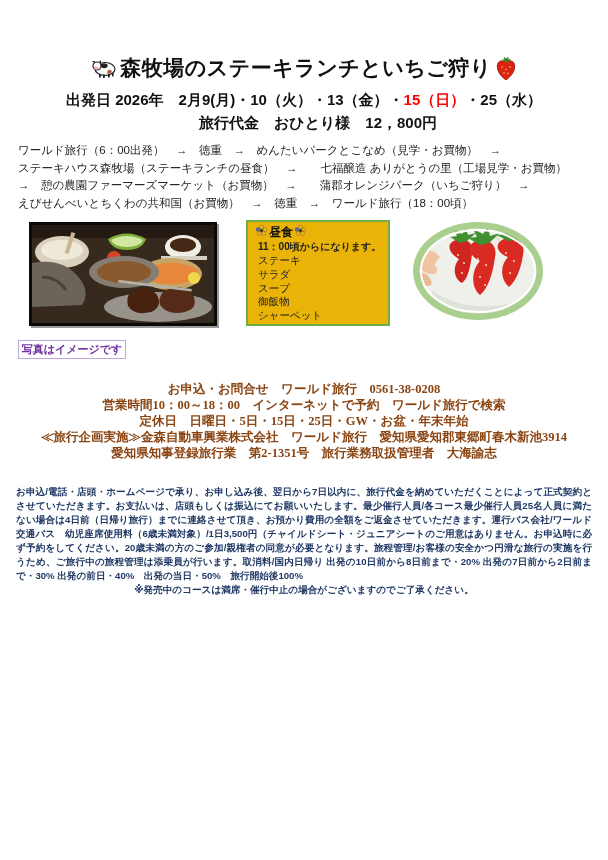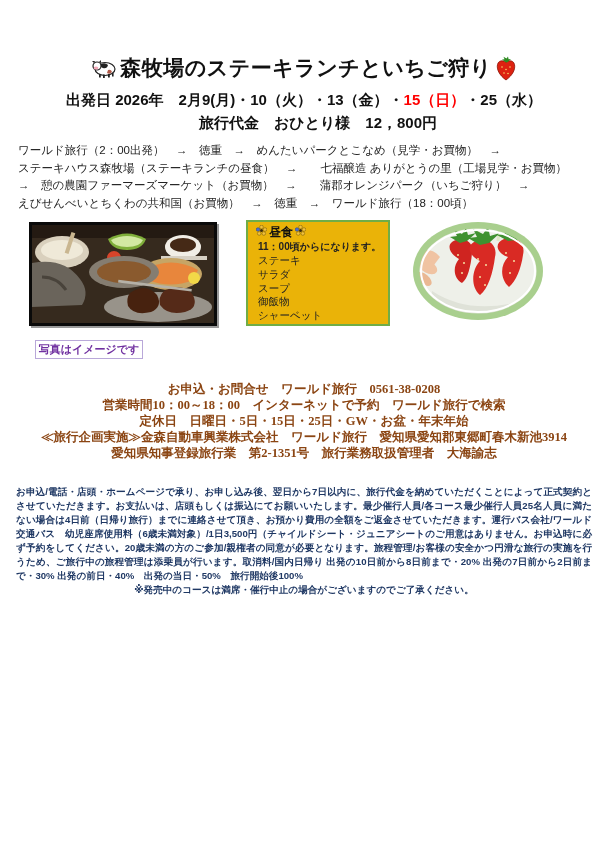--- a/index.html
+++ b/index.html
@@ -34,21 +34,21 @@
   .lunch-box{
     position:absolute;left:246px;top:-1px;width:126px;height:96px;
     border:2px solid #70ad47;background:#eab308;padding:3px 6px 3px 8px;
     font-size:10.5px;line-height:13.8px;color:#222;
   }
   .lunch-title-row{display:flex;align-items:center;gap:2px;font-size:12px;font-weight:bold;color:#111;}
   .lunch-note{font-weight:bold;font-size:10px;margin-left:2px;}
   .lunch-item{margin-left:2px;font-size:10.5px;}
   .strawberry-photo{position:absolute;left:412px;top:0;width:132px;height:100px;line-height:0;}
   .photo-caption{
-    position:absolute;left:35px;top:119px;width:106px;height:17px;
+    position:absolute;left:18px;top:119px;width:106px;height:17px;
     border:1px solid #b9a8d9;color:#7030a0;font-size:11px;font-weight:bold;
     display:flex;align-items:center;justify-content:center;background:#fff;
   }
 
   
   .contact{
     margin-top:12px;text-align:center;
     font-family:"Liberation Serif","DejaVu Serif",serif;
     font-weight:bold;color:#8b4513;font-size:12.5px;line-height:16px;
   }
@@ -97,21 +97,21 @@
     </span>
   </div>
 
   <div class="date-line">
     <span>出発日 2026年　2月9(月)・10（火）・13（金）・</span><span class="date-highlight">15（日）</span><span>・25（水）</span>
   </div>
 
   <div class="price-line">旅行代金　おひとり様　12，800円</div>
 
   <div class="itinerary">
-    <div>ワールド旅行（2：00出発）　→　徳重　→　めんたいパークとこなめ（見学・お買物）　→</div>
+    <div>ワールド旅行（6：00出発）　→　徳重　→　めんたいパークとこなめ（見学・お買物）　→</div>
     <div>ステーキハウス森牧場（ステーキランチの昼食）　→　　七福醸造 ありがとうの里（工場見学・お買物）</div>
     <div>→　憩の農園ファーマーズマーケット（お買物）　→　　蒲郡オレンジパーク（いちご狩り）　→</div>
     <div>えびせんべいとちくわの共和国（お買物）　→　徳重　→　ワールド旅行（18：00頃）</div>
   </div>
 
   <div class="photo-band">
 
     <div class="food-photo">
       <svg width="182" height="98" viewBox="0 0 182 98">
         <rect width="182" height="98" fill="#362a1e"></rect>

